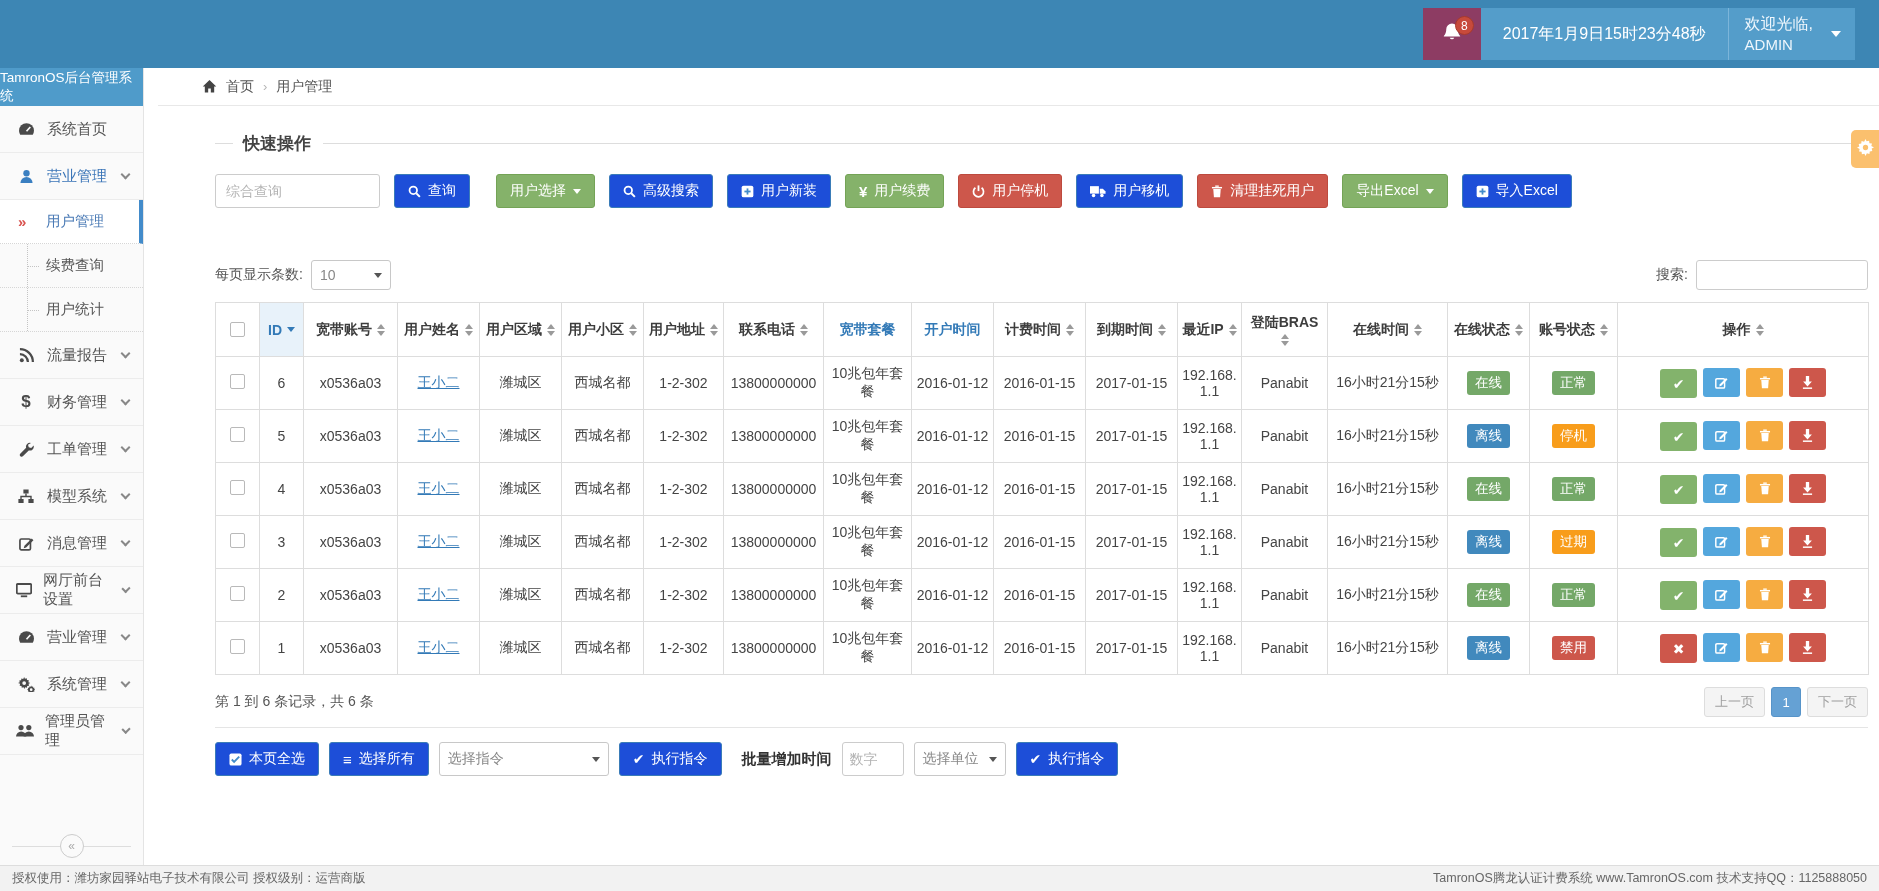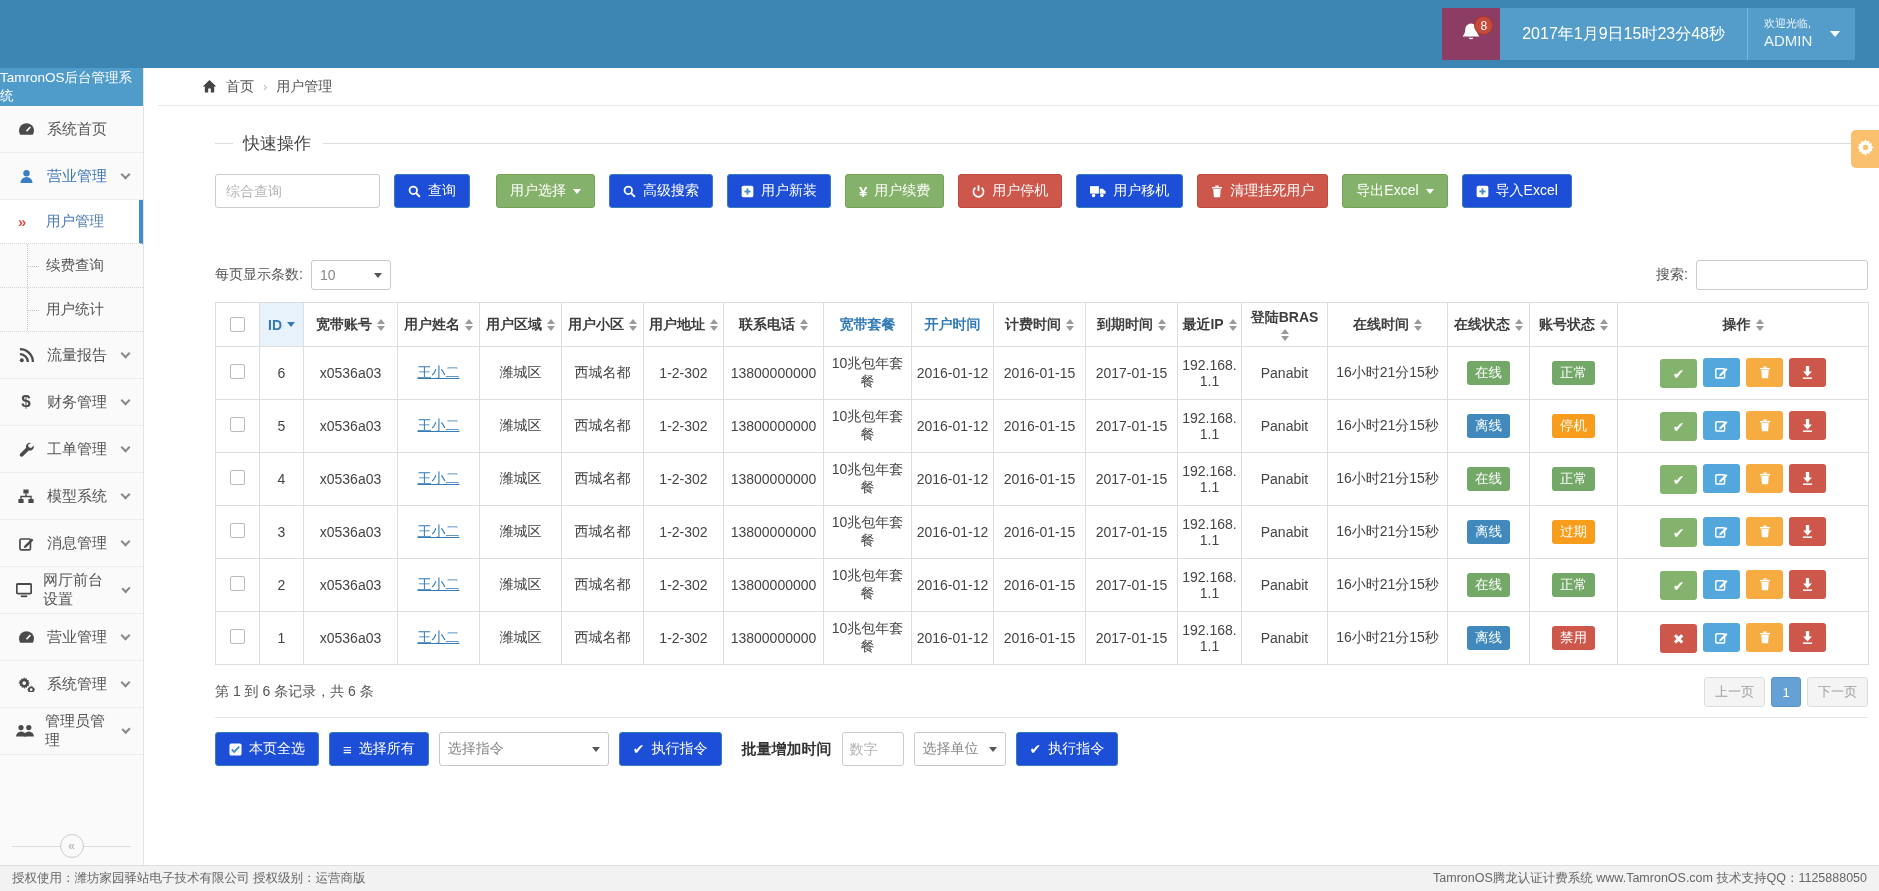--- a/index.html
+++ b/index.html
@@ -17,21 +17,21 @@
   .notif-block { width:58px; background:#8d3c63; display:flex; align-items:center;
     justify-content:center; position:relative; color:#fff; cursor:pointer; }
   .notif-badge { position:absolute; top:8px; right:7px; width:19px; height:19px;
     border-radius:50%; background:#c74a3b; border:1px solid #a83a2c; color:#fff;
     font-size:12px; display:flex; align-items:center; justify-content:center; }
   .date-block { background:#549dca; color:#fff; font-size:16px; display:flex;
     align-items:center; padding:0 22px; }
   .admin-block { background:#549dca; border-left:1px solid #7cb5da; color:#eef6fc;
     display:flex; align-items:center; padding:0 14px 0 16px; gap:18px; cursor:pointer; min-width:108px; }
   .admin-lines { display:flex; flex-direction:column; line-height:1.35; }
-  .admin-lines .l1 { font-size:11px; }
+  .admin-lines .l1 { font-size:16px; }
   .admin-lines .l2 { font-size:15px; }
   .caret { width:0; height:0; border-left:5px solid transparent; border-right:5px solid transparent;
     border-top:6px solid #fff; display:inline-block; }
 
   
   .sidebar { position:absolute; top:68px; left:0; bottom:26px; width:144px;
     background:#fafafa; border-right:1px solid #e4e4e4; }
   .sidebar-title { height:38px; background:#4f9bca; color:#fff; font-size:13.5px;
     display:flex; align-items:center; justify-content:center; }
   .menu-item { height:47px; display:flex; align-items:center; padding-left:16px; gap:11px;
@@ -58,21 +58,21 @@
   .main { position:absolute; top:68px; left:158px; right:0; bottom:26px; background:#fff; overflow:hidden; }
   .breadcrumb { height:38px; border-bottom:1px solid #e8e8e8; display:flex; align-items:center;
     padding-left:44px; gap:9px; font-size:14px; color:#555; }
   .breadcrumb .sep { color:#b5b5b5; font-size:13px; }
   .bc-home { color:#444; display:flex; align-items:center; }
   .content { padding:26px 11px 0 57px; }
 
   .qo-head { display:flex; align-items:center; }
   .qo-head::before { content:""; width:18px; border-top:1px solid #ddd; margin-right:10px; }
   .qo-head::after { content:""; flex:1; border-top:1px solid #ddd; margin-left:12px; }
-  .qo-title { font-size:17px; color:#444; }
+  .qo-title { font-size:17px; color:#444;font-weight:bold; }
 
   .btn-row { margin-top:19px; display:flex; align-items:flex-end; gap:14px; }
   .q-input { width:165px; height:34px; border:1px solid #ccc; border-radius:3px; padding:0 10px;
     font-size:14px; color:#333; font-family:inherit; }
   .q-input::placeholder, .b-input::placeholder, .search-input::placeholder { color:#b3b3b3; }
   .btn { height:34px; padding:0 13px; border-radius:3px; color:#fff; font-size:14px;
     display:inline-flex; align-items:center; gap:7px; border:1px solid transparent; cursor:pointer;
     font-family:inherit; white-space:nowrap; }
   .btn-blue { background:#1d4ed8; border-color:#3a7cb8; }
   .btn-green { background:#85b26a; border-color:#74a356; }
@@ -86,21 +86,21 @@
   .sel .sel-caret { width:0; height:0; border-left:4px solid transparent; border-right:4px solid transparent;
     border-top:5px solid #555; margin-left:10px; }
   .per-page-sel { width:80px; margin-left:8px; }
   .search-wrap { margin-left:auto; display:flex; align-items:center; gap:8px; }
   .search-input { width:172px; height:30px; border:1px solid #ccc; border-radius:3px; padding:0 8px;
     font-size:14px; font-family:inherit; }
 
   table.grid { margin-top:12px; width:100%; border-collapse:collapse; table-layout:fixed; }
   .grid th, .grid td { border:1px solid #ddd; text-align:center; font-size:14px; color:#444;
     padding:4px 4px; word-break:break-all; vertical-align:middle; }
-  .grid th { font-weight:bold; height:44px; color:#3d3d3d; }
+  .grid th { font-weight:bold; height:54px; color:#3d3d3d; }
   .grid td { height:53px; }
   .th-inner { display:flex; flex-wrap:wrap; align-items:center; justify-content:center; gap:2px 5px; }
   .th-active { background:#e8f2fa; }
   .th-active .th-label, .th-link .th-label { color:#337ab7; }
   .sorter { display:inline-flex; flex-direction:column; gap:2px; }
   .sorter i { width:0; height:0; border-left:4px solid transparent; border-right:4px solid transparent; }
   .sorter .up { border-bottom:5px solid #9a9a9a; }
   .sorter .down { border-top:5px solid #9a9a9a; }
   .sorter.blue .down { border-top-color:#337ab7; }
   .checkbox { width:15px; height:15px; border:1px solid #b9b9b9; border-radius:2px; background:#fff;

